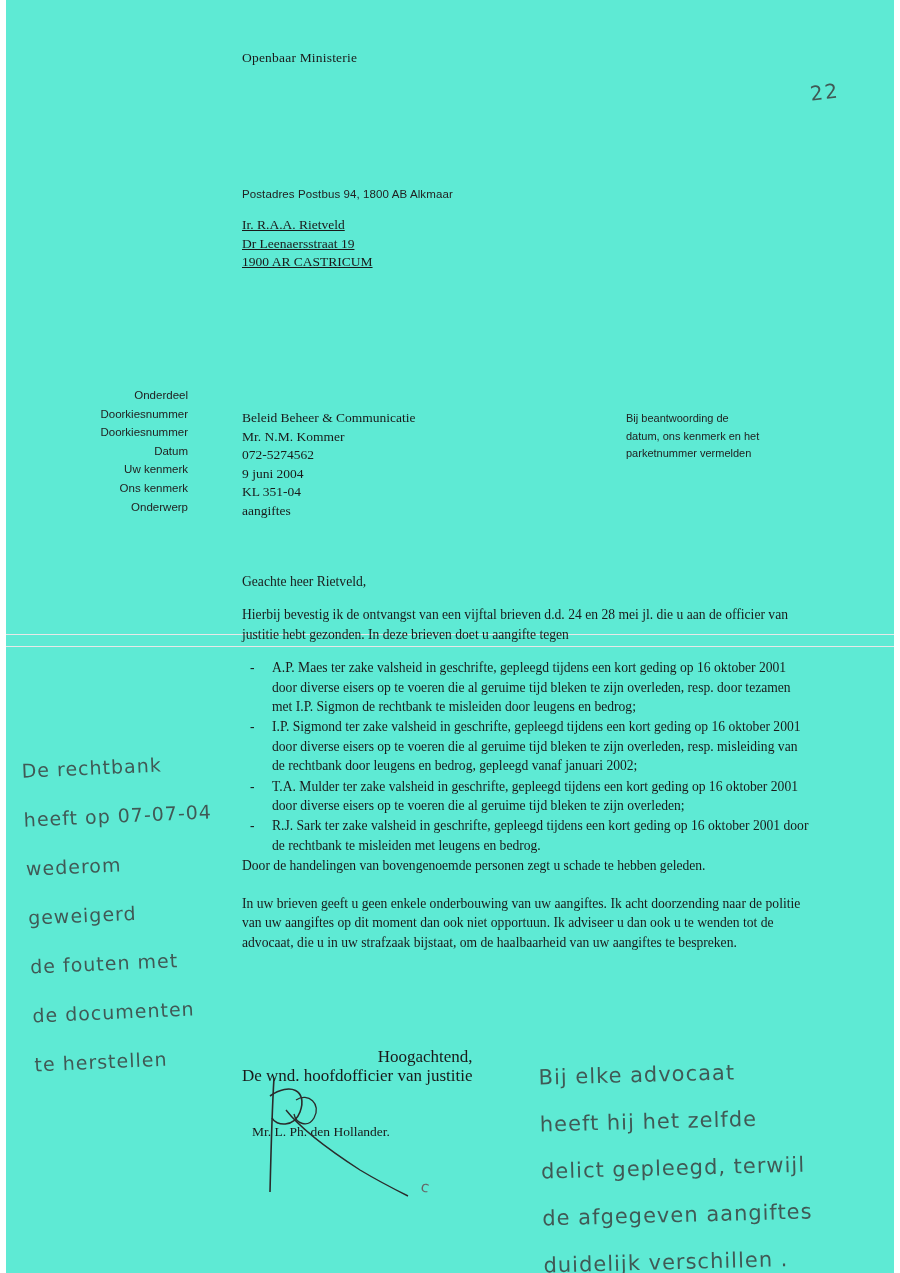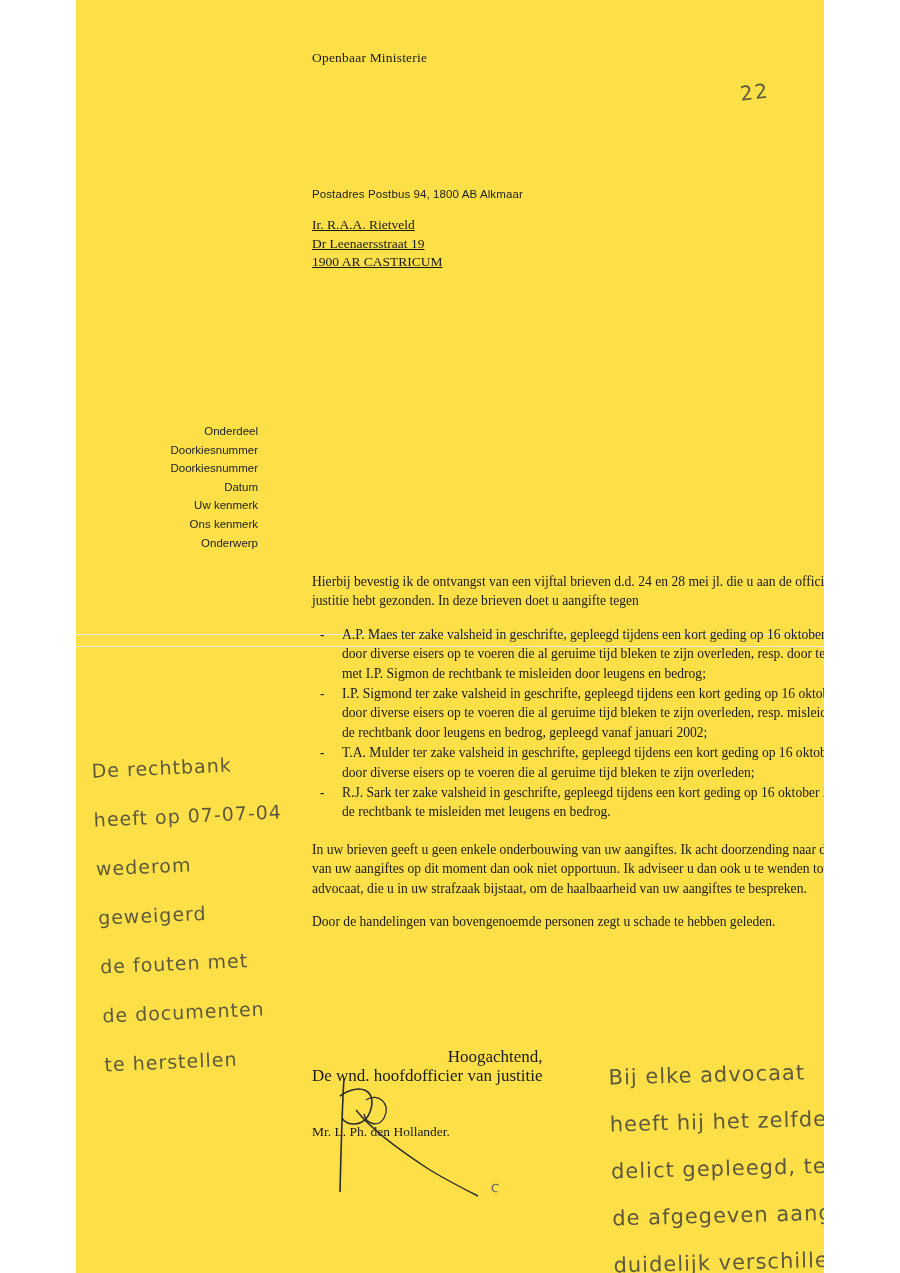--- a/index.html
+++ b/index.html
@@ -6,24 +6,24 @@
     margin: 0;
     padding: 0;
     background: #ffffff;
   }
   body {
     font-family: "Liberation Serif", serif;
     color: #1a1a1a;
   }
   .page {
     position: relative;
-    width: 748px;
+    width: 888px;
     height: 1273px;
     margin: 0 auto;
-    background: #fde047;
+    background: #5eead4;
     overflow: hidden;
   }
 
   
   .letterhead {
     position: absolute;
     left: 236px;
     top: 50px;
     width: 420px;
   }
@@ -75,21 +75,21 @@
     font-size: 11px;
     font-family: "Liberation Sans", sans-serif;
     line-height: 17.5px;
     color: #222;
   }
 
   
   .meta-labels {
     position: absolute;
     left: 60px;
-    top: 422px;
+    top: 386px;
     width: 122px;
     text-align: right;
     font-size: 11.5px;
     font-family: "Liberation Sans", sans-serif;
     line-height: 18.6px;
     color: #222;
   }
   .meta-values {
     position: absolute;
     left: 236px;
@@ -148,21 +148,21 @@
   .closing {
     position: absolute;
     left: 236px;
     top: 1047px;
     font-size: 17px;
     line-height: 19px;
     text-align: right;
   }
   .signer {
     position: absolute;
-    left: 236px;
+    left: 246px;
     top: 1124px;
     font-size: 13.5px;
   }
 
   
   .hand {
     font-family: "DejaVu Sans", sans-serif;
     color: #3a3a3a;
     opacity: 0.82;
   }
@@ -240,32 +240,47 @@
   <div class="meta-labels">
     <div>Onderdeel</div>
     <div>Doorkiesnummer</div>
     <div>Doorkiesnummer</div>
     <div>Datum</div>
     <div>Uw kenmerk</div>
     <div>Ons kenmerk</div>
     <div>Onderwerp</div>
   </div>
 
-
+  <div class="meta-values">
+    <div>Beleid Beheer &amp; Communicatie</div>
+    <div>Mr. N.M. Kommer</div>
+    <div>072-5274562</div>
+    <div>9 juni 2004</div>
+    <div>KL 351-04</div>
+    <div class="spacer"></div>
+    <div>aangiftes</div>
+  </div>
+
+  <div class="meta-note">
+    <div>Bij beantwoording de</div>
+    <div>datum, ons kenmerk en het</div>
+    <div>parketnummer vermelden</div>
+  </div>
 
   <div class="body">
+    <p class="salutation">Geachte heer Rietveld,</p>
     <p class="no-space">Hierbij bevestig ik de ontvangst van een vijftal brieven d.d. 24 en 28 mei jl. die u aan de officier van justitie hebt gezonden. In deze brieven doet u aangifte tegen</p>
     <ul class="charges">
       <li><span class="dash">-</span><span>A.P. Maes ter zake valsheid in geschrifte, gepleegd tijdens een kort geding op 16 oktober 2001 door diverse eisers op te voeren die al geruime tijd bleken te zijn overleden, resp. door tezamen met I.P. Sigmon de rechtbank te misleiden door leugens en bedrog;</span></li>
       <li><span class="dash">-</span><span>I.P. Sigmond ter zake valsheid in geschrifte, gepleegd tijdens een kort geding op 16 oktober 2001 door diverse eisers op te voeren die al geruime tijd bleken te zijn overleden, resp. misleiding van de rechtbank door leugens en bedrog, gepleegd vanaf januari 2002;</span></li>
       <li><span class="dash">-</span><span>T.A. Mulder ter zake valsheid in geschrifte, gepleegd tijdens een kort geding op 16 oktober 2001 door diverse eisers op te voeren die al geruime tijd bleken te zijn overleden;</span></li>
       <li><span class="dash">-</span><span>R.J. Sark ter zake valsheid in geschrifte, gepleegd tijdens een kort geding op 16 oktober 2001 door de rechtbank te misleiden met leugens en bedrog.</span></li>
     </ul>
+    <p>Door de handelingen van bovengenoemde personen zegt u schade te hebben geleden.</p>
     <p style="margin-top:18px;">In uw brieven geeft u geen enkele onderbouwing van uw aangiftes. Ik acht doorzending naar de politie van uw aangiftes op dit moment dan ook niet opportuun. Ik adviseer u dan ook u te wenden tot de advocaat, die u in uw strafzaak bijstaat, om de haalbaarheid van uw aangiftes te bespreken.</p>
-    <p>Door de handelingen van bovengenoemde personen zegt u schade te hebben geleden.</p>
   </div>
 
   <div class="closing">
     <div>Hoogachtend,</div>
     <div>De wnd. hoofdofficier van justitie</div>
   </div>
   <div class="signer">Mr. L. Ph. den Hollander.</div>
 
   <svg class="signature" viewBox="0 0 160 135">
     <path d="M18 8 C16 40, 15 80, 14 122" stroke="#2b2b2b" stroke-width="1.6" fill="none"></path>

